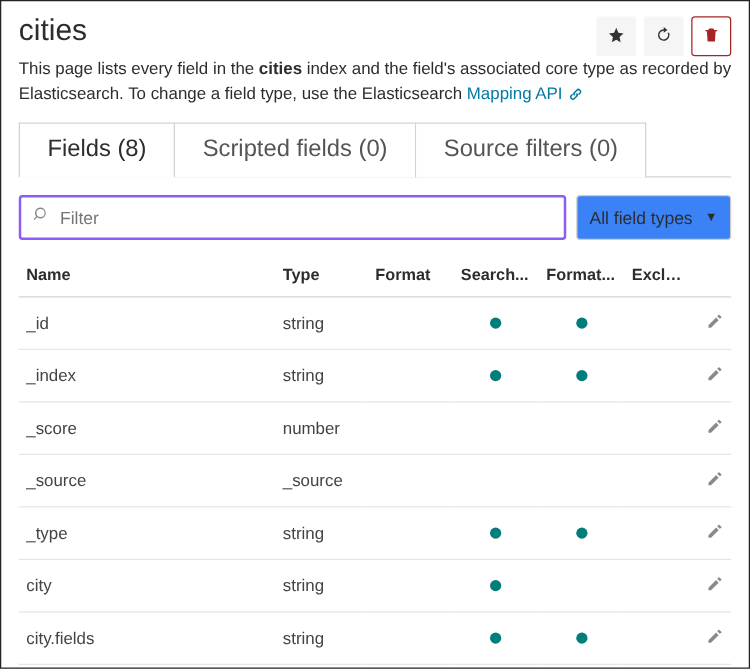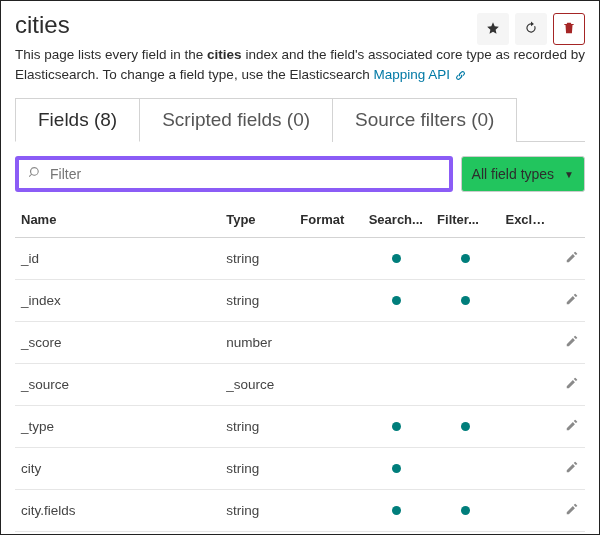--- a/index.html
+++ b/index.html
@@ -31,26 +31,26 @@
   border: 1px solid #d3d3d3; border-bottom: none;
   background: #fff;
 }
 .tab + .tab { border-left: none; }
 .tab.active { border-bottom: 1px solid #fff; color: #2d2d2d; }
 .tabline { height:1px; background:#d3d3d3; margin-top:-1px; }
 
 .filters { display:flex; gap:8px; margin-top:14px; }
 .filter-input {
   flex:1; display:flex; align-items:center; height:36px;
-  border:4px solid #8b5cf6; border-radius:3px; padding:0 10px; color:#888;
+  border:2px solid #8b5cf6; border-radius:3px; padding:0 10px; color:#888;
 }
 .filter-input svg { width:13px; height:13px; margin-right:8px; fill:#888; }
 .filter-input input { border:none; outline:none; font-size:14px; flex:1; }
 .type-select {
-  height:36px; border:1px solid #ccc; border-radius:3px; background:#22c55e;
+  height:36px; border:1px solid #ccc; border-radius:3px; background:#3b82f6;
   padding:0 10px; font-size:14px; color:#2d2d2d; display:flex; align-items:center; gap:10px; cursor:pointer;
 }
 .type-select .caret { font-size:10px; }
 
 table { width:100%; border-collapse:collapse; margin-top:12px; font-size:13.5px; table-layout:fixed; }
 thead th {
   text-align:left; font-weight:700; font-size:13px; color:#2d2d2d;
   padding:8px 6px 10px 6px; border-bottom:1px solid #d3d3d3;
   white-space:nowrap; overflow:hidden; text-overflow:ellipsis;margin-top:20px;
 }
@@ -135,21 +135,21 @@
         <col class="aggr">
         <col class="excl">
         <col class="act">
     </colgroup>
     <thead>
       <tr>
         <th>Name</th>
         <th>Type</th>
         <th>Format</th>
         <th>Search...</th>
-        <th>Filter...</th>
+        <th>Format...</th>
         <th>Exclud...</th>
         <th></th>
       </tr>
     </thead>
     <tbody id="tbody">
         <tr>
           <td>_id</td>
           <td>string</td>
           <td class="fmt-cell"></td>
           <td class="dot-cell"><span class="dot"></span></td>

